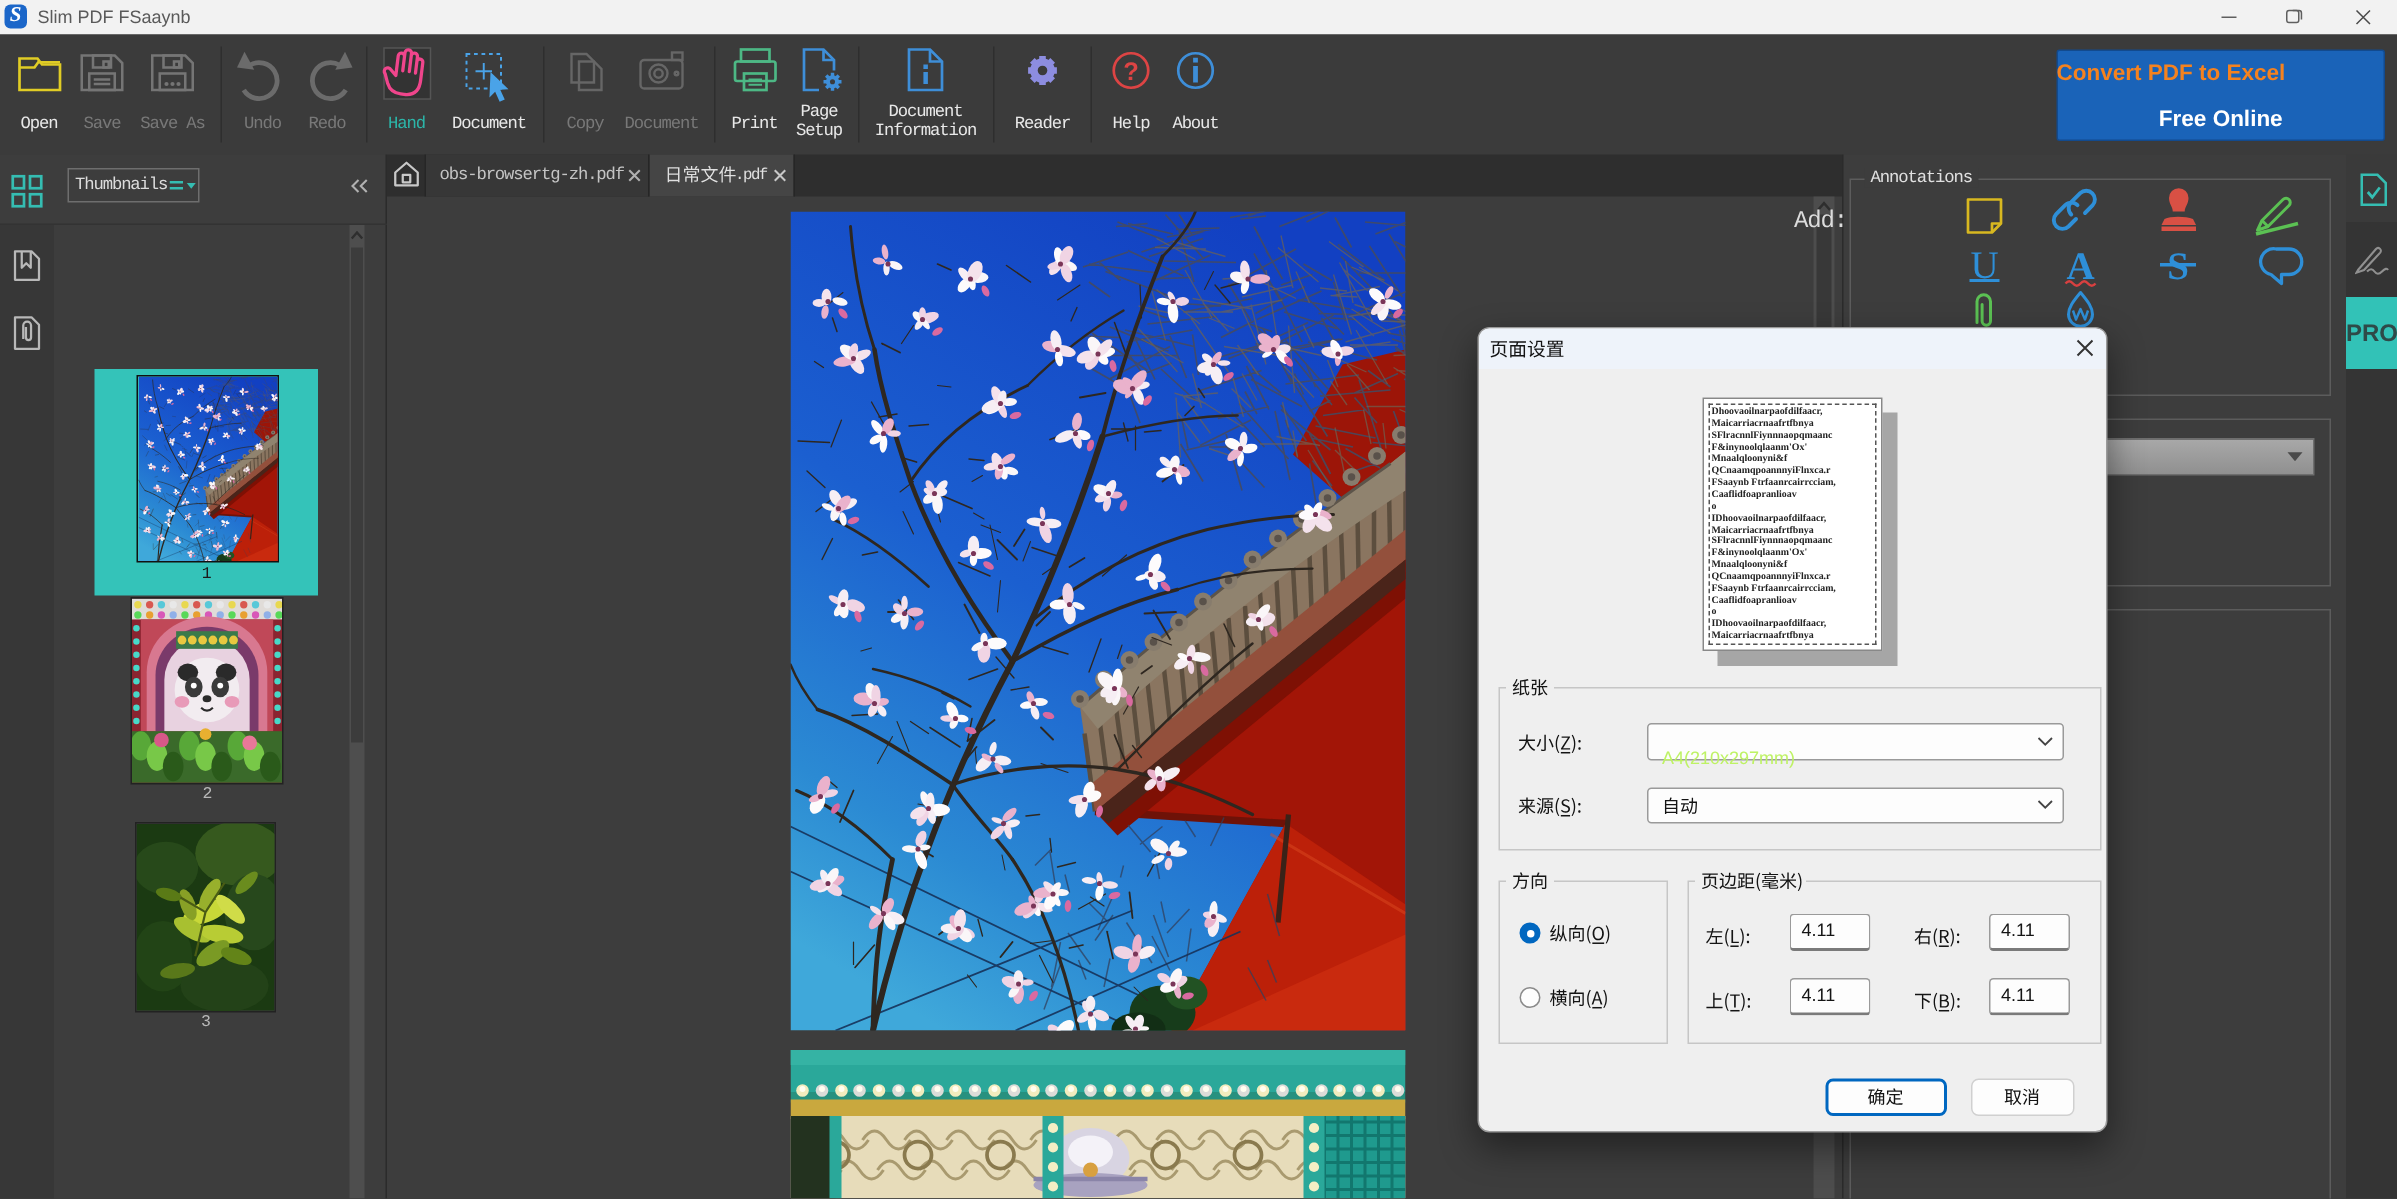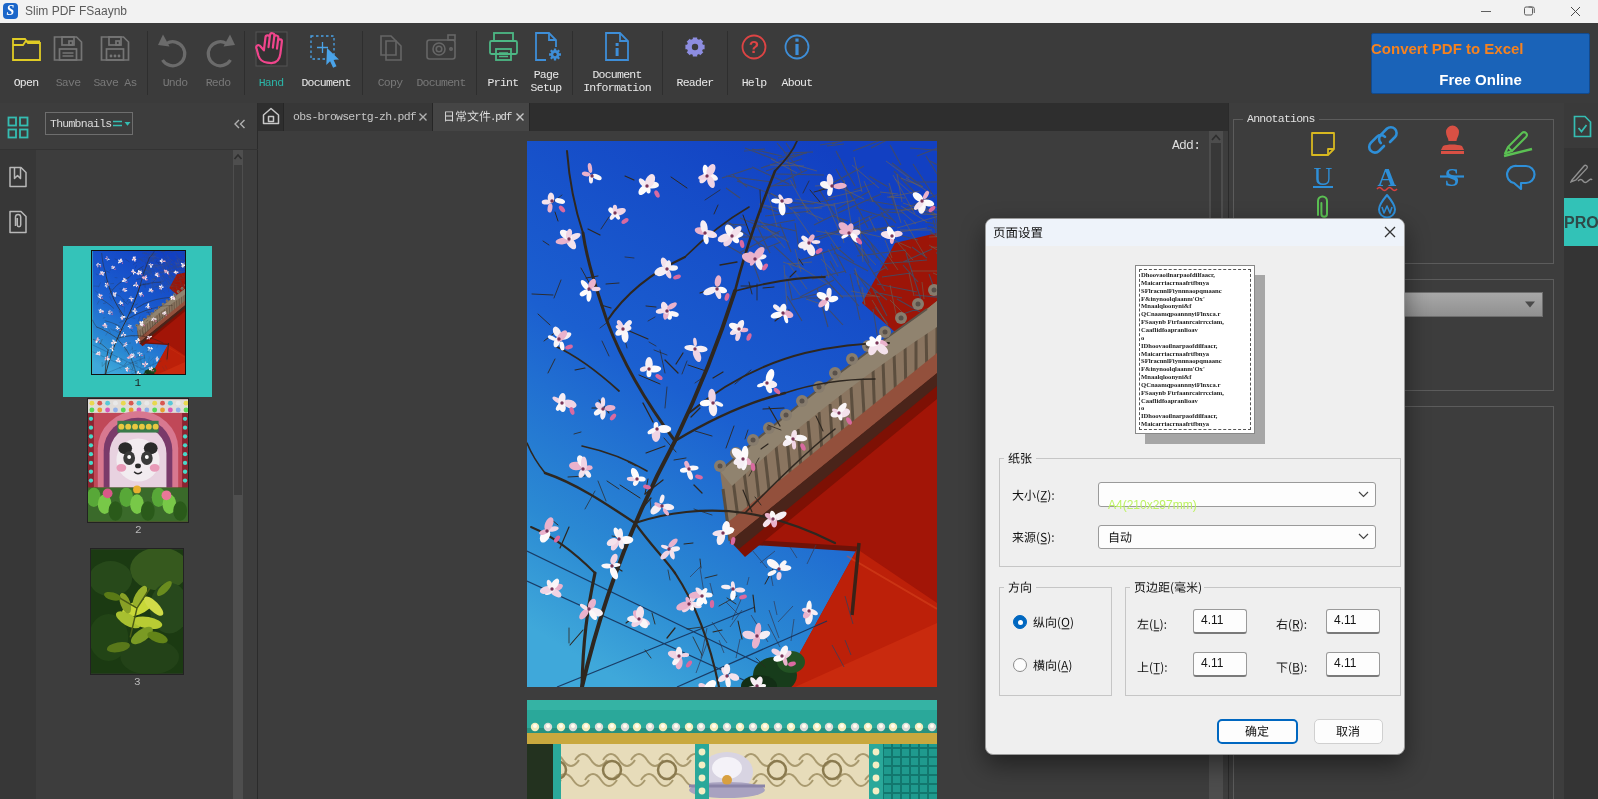--- a/index.html
+++ b/index.html
@@ -1022,21 +1022,21 @@
 <div class="abs mono" style="left:90px;top:676px;width:94px;text-align:center;font-size:11px;color:#b8b8b8">3</div>
 <div class="abs" style="left:1209px;top:131px;width:14px;height:668px;background:#4d4d4d"></div>
 <svg class="abs" style="left:1210px;top:133px" width="12" height="9" viewBox="0 0 12 9">
     <path d="M2 7 L6 2.5 L10 7" stroke="#2e2e2e" stroke-width="1.7" fill="none"></path>
   </svg>
 <div class="abs" style="left:1211px;top:143px;width:10px;height:340px;background:#383838"></div>
 <div class="abs" style="left:1228px;top:103px;width:370px;height:696px;background:#3d3d3d"></div>
 <div class="abs" style="left:1228px;top:103px;width:1px;height:696px;background:#2b2b2b"></div>
 <div class="abs" style="left:1233px;top:119px;width:321px;height:145px;border:1px solid #5c5c5c"></div>
 <div class="abs mono" style="left:1243px;top:112px;font-size:11.5px;color:#e0e0e0;background:#3d3d3d;padding:0 4px">Annotations</div>
-<div class="abs mono" style="left:1172px;top:138px;font-size:13px;color:#dcdcdc">Add:</div>
+<div class="abs mono" style="left:1196px;top:138px;font-size:16px;color:#dcdcdc">Add:</div>
 <svg class="abs" style="left:1228px;top:103px" width="370" height="130" viewBox="0 0 370 130">
     <g stroke="#d8b820" stroke-width="1.8" fill="none" stroke-linejoin="round">
       <path d="M84 30 h22 v16 l-6 6 h-16 z"></path>
       <path d="M106 46 h-6 v6"></path>
     </g>
     <g stroke="#2e8fd8" stroke-width="2.6" fill="none" stroke-linecap="round">
       <path d="M156 43 l-5 5 a5.8 5.8 0 0 1 -8.2 -8.2 l6 -6 a5.8 5.8 0 0 1 8.2 0"></path>
       <path d="M162 39 l5 -5 a5.8 5.8 0 0 0 -8.2 -8.2 l-6 6 a5.8 5.8 0 0 0 0 8.2"></path>
     </g>
     <g fill="#d85044">

